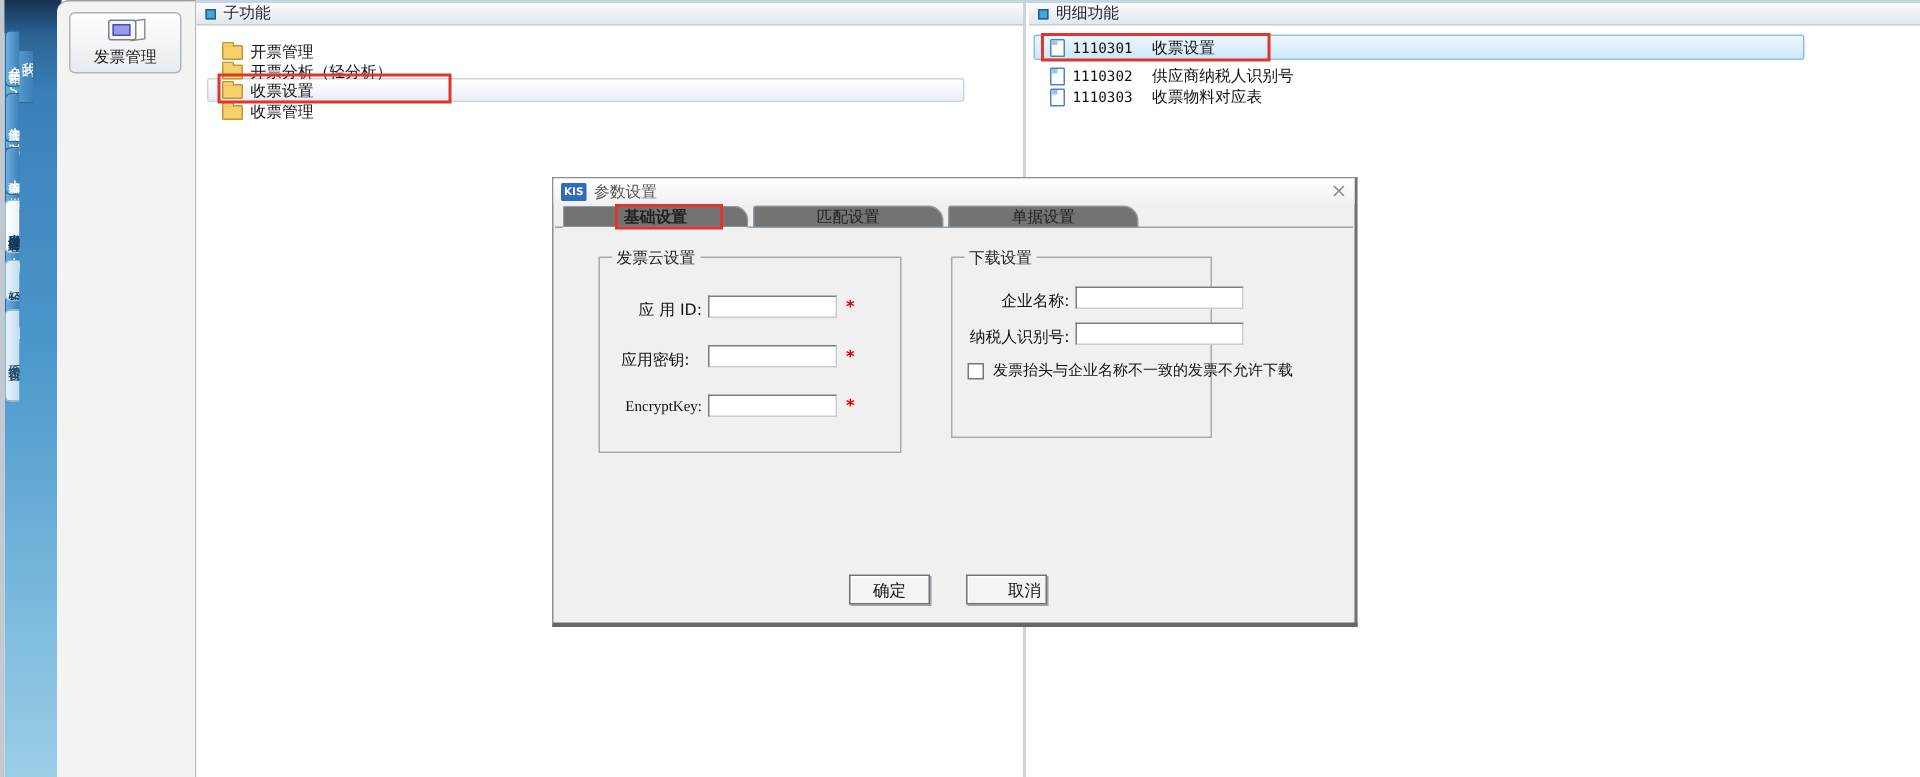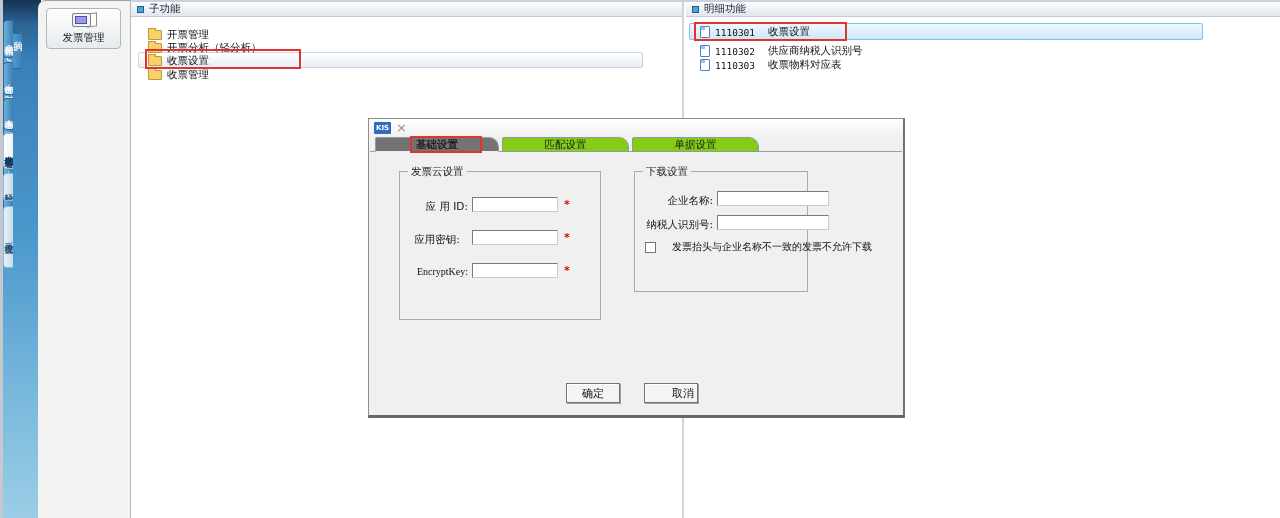--- a/index.html
+++ b/index.html
@@ -66,32 +66,32 @@
   
   .dialog { position:absolute; left:368px; top:118px; width:537px; height:300px;
     background:#f0f0f0; border:1px solid #8a8f94; border-right:2px solid #6d7277; border-bottom:3px solid #62676c; }
   .dlg-title { position:absolute; left:0; top:0; right:0; height:17px;
     background:linear-gradient(180deg,#ffffff,#f1f1f1); display:flex; align-items:center; gap:5px; padding:0 5px; }
   .kis-badge { width:17px; height:12px; background:#2f6bbf; color:#fff; font-size:7px; font-weight:bold;
     display:flex; align-items:center; justify-content:center; border-radius:1px; flex:none; }
   .dlg-title .t { font-size:10.5px; color:#555; flex:1; }
   .dlg-close { font-size:13px; color:#8b9196; line-height:1; cursor:default; }
   .tabline { position:absolute; left:1px; right:1px; top:32px; border-top:1px solid #9aa2a9; }
-  .dtab { position:absolute; top:18px; height:15px; background:#84cc16;
+  .dtab { position:absolute; top:18px; height:15px; background:#737373;
     border:1px solid #8f9aa3; border-radius:2px 10px 0 0;
     display:flex; align-items:center; justify-content:center; font-size:10.5px; color:#222; z-index:2; }
   .dtab.sel { background:#737373; font-weight:bold; border-bottom-color:#f0f0f0; }
   .groupbox { position:absolute; border:1px solid #a6abb0; }
   .groupbox .gtitle { position:absolute; left:8px; top:-7px; background:#f0f0f0; padding:0 3px; font-size:10.5px; color:#222; }
   .flabel { position:absolute; text-align:right; font-size:10.5px; color:#111; }
   .mono { font-family:Liberation Serif, serif; font-size:10px; }
   .tbox { position:absolute; height:15px; background:#fff; border:1px solid;
     border-color:#757c83 #c9cdd1 #c9cdd1 #757c83; font-size:10.5px; padding:0 2px; outline:none; }
   .star { position:absolute; color:#e00000; font-size:11px; font-weight:bold; }
-  .chkrow { position:absolute; display:flex; align-items:center; gap:16px; }
+  .chkrow { position:absolute; display:flex; align-items:center; gap:6px; }
   .chk { width:11px; height:11px; background:#fff; border:1px solid #707density70; border:1px solid #70767c; flex:none; }
   .chklbl { font-size:10px; color:#111; white-space:nowrap; }
   .dbtn { position:absolute; width:54px; height:20px; background:#f4f4f4;
     border:1px solid #6e7control4; border:1px solid #6e7378; box-shadow:1px 1px 0 #9aa0a5, inset 1px 1px 0 #fff;
     display:flex; align-items:center; justify-content:center; font-size:11px; color:#111; cursor:default; }
 </style>
 </head>
 <body>
 
 <div class="sidebar">
@@ -167,35 +167,36 @@
     <span class="doc-icon"></span>
     <span class="code">1110303</span>
     <span>收票物料对应表</span>
   </div>
   <div class="annotation" style="left:8px;top:20px;width:153px;height:19px;"></div>
 </div>
 
 <div class="dialog">
   <div class="dlg-title">
     <span class="kis-badge">KIS</span>
+    <span class="t">参数设置</span>
     <span class="dlg-close">×</span>
   </div>
   <div class="tabline"></div>
   <div class="dtab sel" style="left:6px;width:124px;">
     <span>基础设置</span>
     <div class="annotation" style="left:34px;top:-2px;width:72px;height:17px;"></div>
   </div>
   <div class="dtab" style="left:133px;width:127px;">
     <span>匹配设置</span>
   </div>
   <div class="dtab" style="left:263px;width:127px;">
     <span>单据设置</span>
   </div>
 
-  <div class="groupbox" style="left:30px;top:52px;width:202px;height:149px;">
+  <div class="groupbox" style="left:30px;top:52px;width:202px;height:131px;">
     <span class="gtitle">发票云设置</span>
     <span class="flabel" style="left:6px;top:28px;width:62px;">应 用 ID:</span>
     <input class="tbox" style="left: 72px; top: 25px; width: 86px;" value="">
     <span class="star" style="left:164px;top:26px;">*</span>
     <span class="flabel" style="left:6px;top:61px;width:62px;text-align:center;">应用密钥:</span>
     <input class="tbox" style="left: 72px; top: 58px; width: 86px;" value="">
     <span class="star" style="left:164px;top:59px;">*</span>
     <span class="flabel mono" style="left:0px;top:94px;width:68px;">EncryptKey:</span>
     <input class="tbox" style="left: 72px; top: 91px; width: 86px;" value="">
     <span class="star" style="left:164px;top:92px;">*</span>

